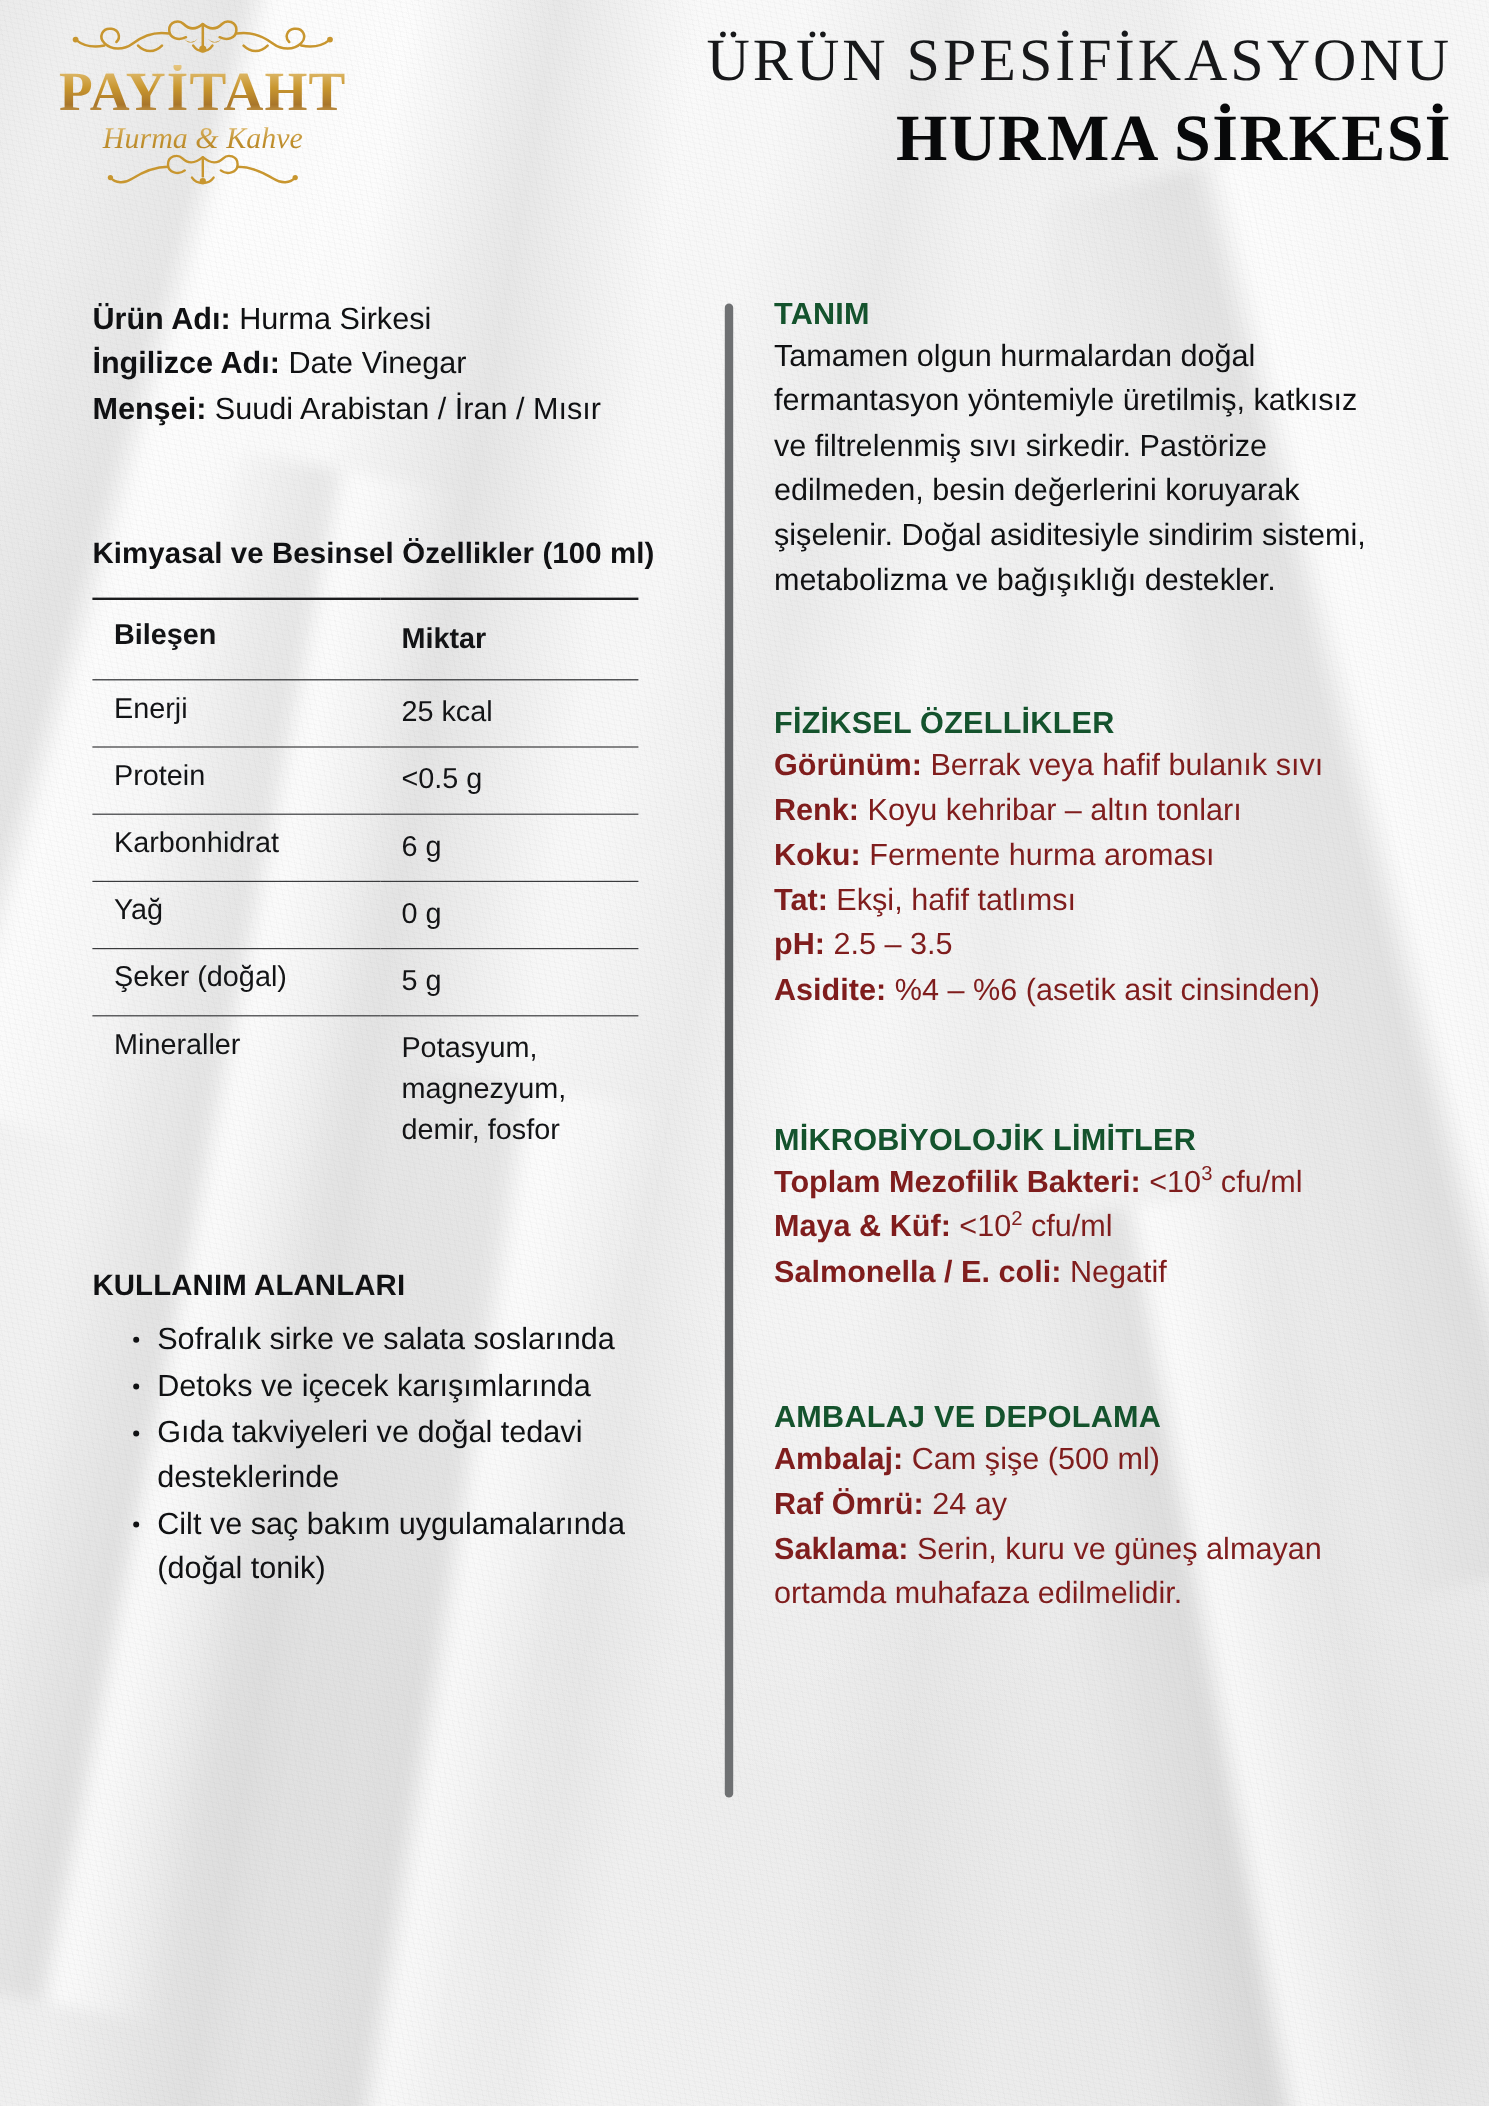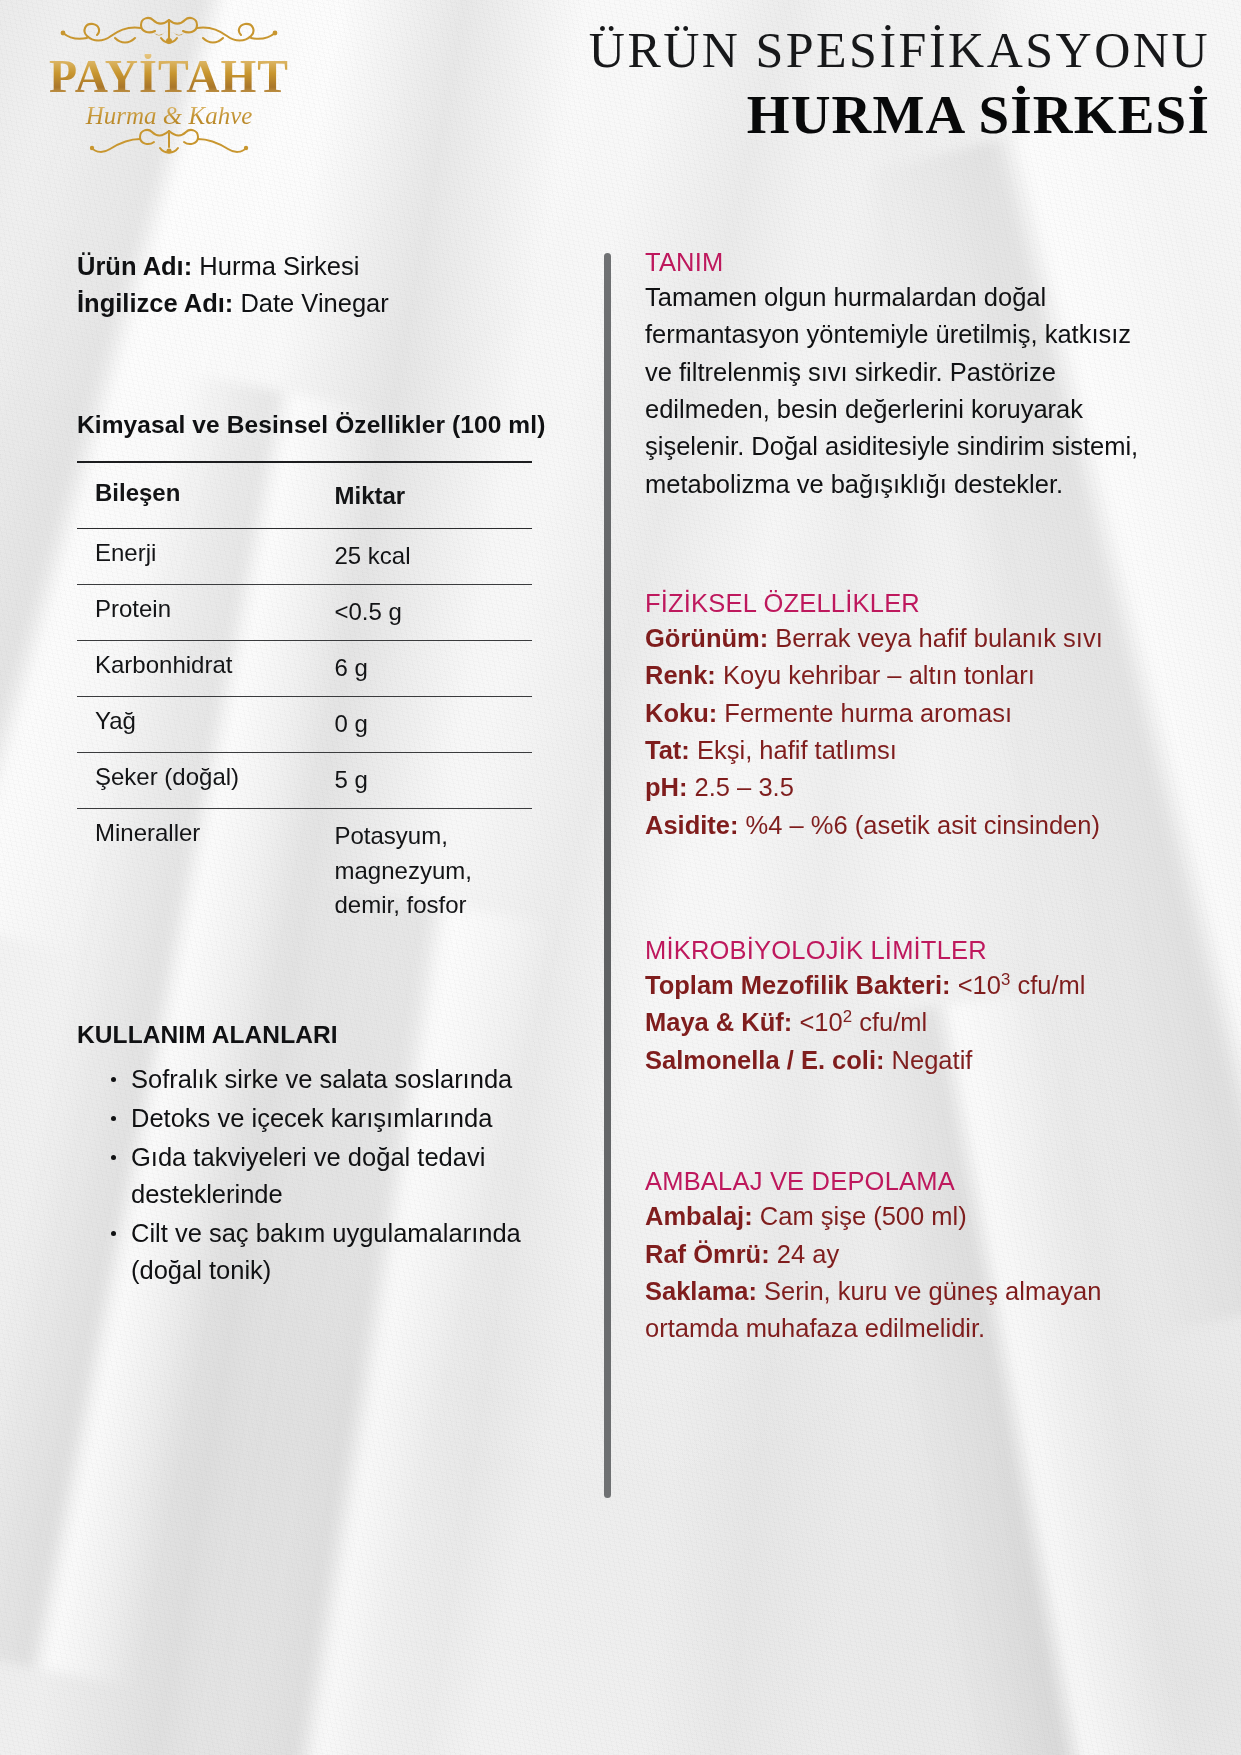--- a/index.html
+++ b/index.html
@@ -220,22 +220,22 @@
     top: 16px;
     width: 5px;
     height: 5px;
     border-radius: 50%;
     background: #101113;
   }
 
   
   .r-sect-title {
     font-size: 25.5px;
-    font-weight: 400;
-    color: #be185d;
+    font-weight: 700;
+    color: #14532d;
     letter-spacing: 0.2px;
     margin-bottom: 2px;
   }
   .r-para {
     font-size: 25.5px;
     line-height: 1.465;
     color: #101113;
   }
   .r-line {
     font-size: 25.5px;
@@ -318,20 +318,24 @@
 
     <div>
       <div class="kv">
         <b>Ürün Adı:</b>
         <span>Hurma Sirkesi</span>
       </div>
       <div class="kv">
         <b>İngilizce Adı:</b>
         <span>Date Vinegar</span>
       </div>
+      <div class="kv">
+        <b>Menşei:</b>
+        <span>Suudi Arabistan / İran / Mısır</span>
+      </div>
     </div>
 
     <div class="block-gap-1"></div>
 
     <div class="sect-title-left">Kimyasal ve Besinsel Özellikler (100 ml)</div>
 
     <table class="ntable">
       <thead>
         <tr>
           <th class="c-name">Bileşen</th>

